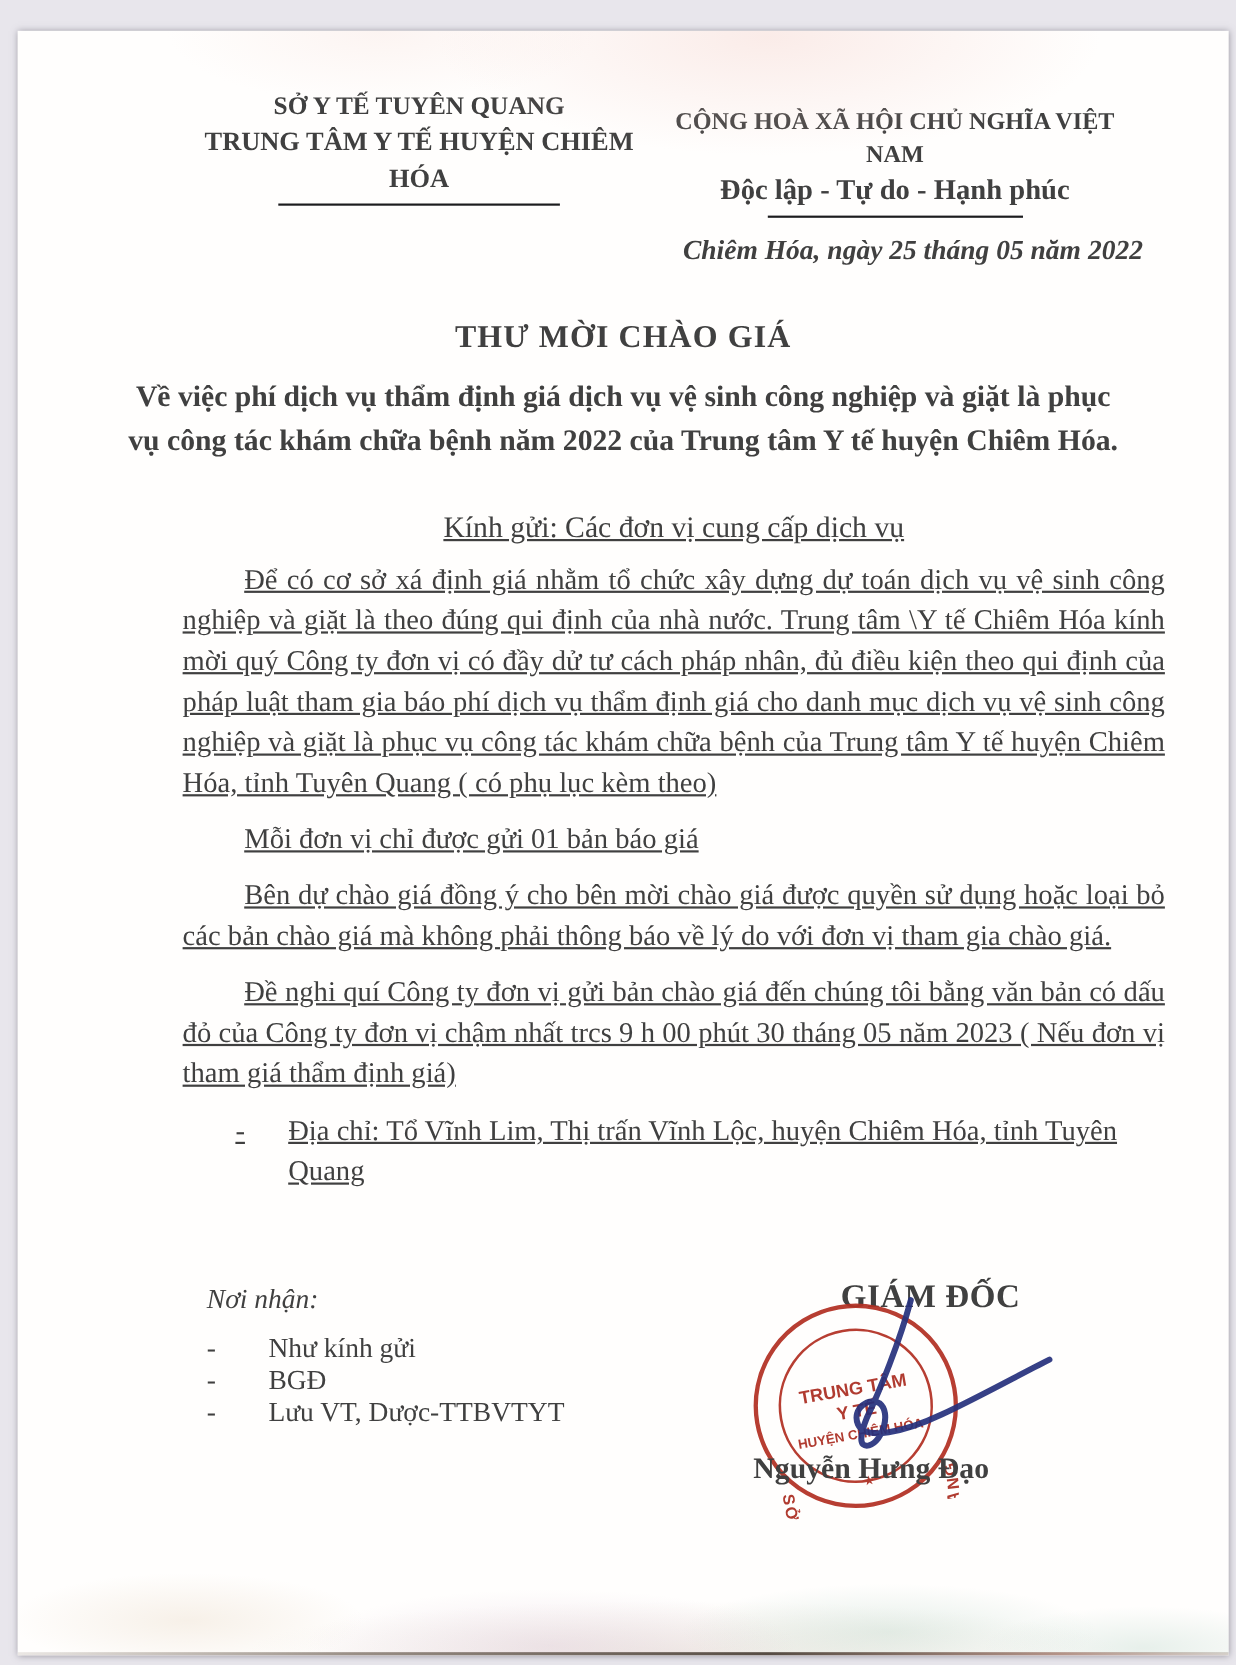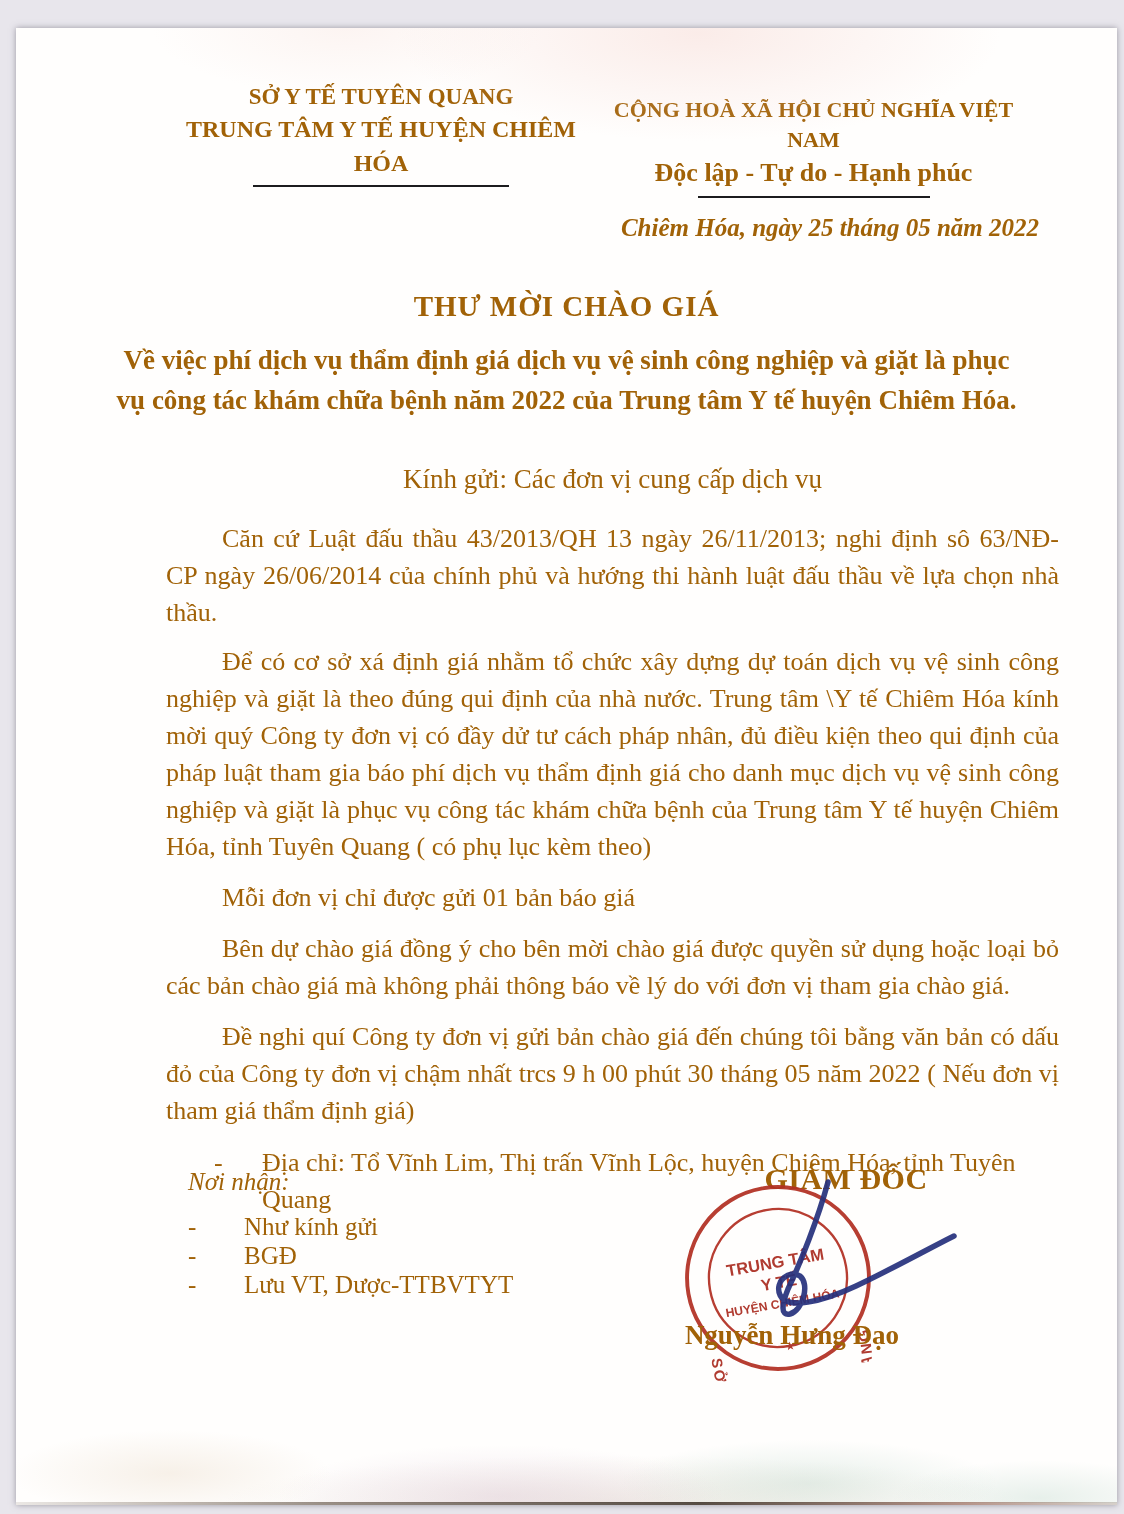--- a/index.html
+++ b/index.html
@@ -8,21 +8,21 @@
     background:#e8e6ec;
     font-family:"Liberation Serif","DejaVu Serif",serif;
     overflow:hidden;position:relative;
     -webkit-font-smoothing:antialiased;
   }
   .page{
     position:absolute;left:16px;top:28px;
     width:1101px;height:1477px;
     background:#fffefd;
     box-shadow:0 0 6px rgba(90,85,100,.55);
-    color:#a16207;
+    color:#404040;
     overflow:hidden;
   }
   .tint-top{
     position:absolute;top:0;left:0;width:100%;height:260px;pointer-events:none;
     background:
       radial-gradient(420px 150px at 62% 2%, rgba(243,206,199,.38), transparent 72%),
       radial-gradient(260px 90px at 30% 0%, rgba(246,222,216,.30), transparent 75%);
   }
   .texture-bottom{
     position:absolute;bottom:2px;left:0;width:100%;height:165px;pointer-events:none;
@@ -55,21 +55,21 @@
   
   .title{
     text-align:center;margin-top:44px;
     font-weight:bold;font-size:29px;letter-spacing:1px;line-height:36px;
   }
   .subtitle{
     margin:16px auto 16px;max-width:915px;text-align:center;
     font-weight:bold;font-size:27px;line-height:40px;
   }
   
-  .content{margin:12px 58px 0 150px;font-size:26px;}
+  .content{margin:12px 58px 0 150px;font-size:26px;text-decoration:underline;}
   .salutation{text-align:center;margin-top:42px;font-size:27px;line-height:34px;}
   .para{margin:12px 0 0;text-align:justify;text-indent:56px;line-height:37px;}
   .para.first{margin-top:24px;}
   .para.gap{margin-top:14px;}
   .addr-item{margin:15px 0 0 48px;line-height:37px;display:flex;}
   .addr-item .dash{width:48px;flex:0 0 48px;}
   .closing{margin:5px 0 0 100px;line-height:37px;}
   
   .recip-label{position:absolute;left:172px;top:1140px;font-weight:normal;font-style:italic;font-size:25px;}
   .recip-list{position:absolute;left:172px;top:1184px;font-size:25px;}
@@ -103,25 +103,24 @@
       <div class="rule rule-right"></div>
     </div>
   </div>
   <div class="dateline">Chiêm Hóa, ngày 25 tháng 05 năm 2022</div>
 
   <div class="title">THƯ MỜI CHÀO GIÁ</div>
   <div class="subtitle">Về việc phí dịch vụ thẩm định giá dịch vụ vệ sinh công nghiệp và giặt là phục vụ công tác khám chữa bệnh năm 2022 của Trung tâm Y tế huyện Chiêm Hóa.</div>
 
   <div class="content">
     <div class="salutation">Kính gửi: Các đơn vị cung cấp dịch vụ</div>
-    <p class="para first">Căn cứ Luật đấu thầu 43/2013/QH 13 ngày 26/11/2013; nghi định sô 63/NĐ- CP ngày 26/06/2014 của chính phủ và hướng thi hành luật đấu thầu về lựa chọn nhà thầu.</p>
     <p class="para">Để có cơ sở xá định giá nhằm tổ chức xây dựng dự toán dịch vụ vệ sinh công nghiệp và giặt là  theo đúng qui định của nhà nước. Trung tâm \Y tế Chiêm Hóa kính mời quý Công ty đơn vị có đầy dử tư cách pháp nhân, đủ điều kiện theo qui định của pháp luật tham gia báo phí dịch vụ thẩm định giá cho danh mục dịch vụ vệ sinh công nghiệp và giặt là phục vụ công tác khám chữa bệnh của Trung tâm Y tế  huyện Chiêm Hóa, tỉnh Tuyên Quang ( có phụ lục kèm theo)</p>
     <p class="para gap">Mỗi đơn vị chỉ được gửi 01 bản báo giá</p>
     <p class="para gap">Bên dự chào giá đồng ý cho bên mời chào giá được quyền sử dụng hoặc loại bỏ các bản chào giá mà không phải thông báo về lý do với đơn vị tham gia chào giá.</p>
-    <p class="para gap">Đề nghi quí Công ty đơn vị gửi bản chào giá đến chúng tôi bằng văn bản có dấu đỏ của Công ty đơn vị chậm nhất trcs 9 h 00 phút 30 tháng 05 năm 2022 ( Nếu đơn vị tham giá thẩm định giá)</p>
+    <p class="para gap">Đề nghi quí Công ty đơn vị gửi bản chào giá đến chúng tôi bằng văn bản có dấu đỏ của Công ty đơn vị chậm nhất trcs 9 h 00 phút 30 tháng 05 năm 2023 ( Nếu đơn vị tham giá thẩm định giá)</p>
     <div class="addr-item">
       <span class="dash">-</span>
       <span>Địa chỉ: Tổ Vĩnh Lim, Thị trấn Vĩnh Lộc, huyện Chiêm Hóa, tỉnh Tuyên Quang</span>
     </div>
   </div>
 
   <div class="recip-label">Nơi nhận:</div>
   <div class="recip-list">
     <div class="recip-row">
       <span class="dash">-</span>

